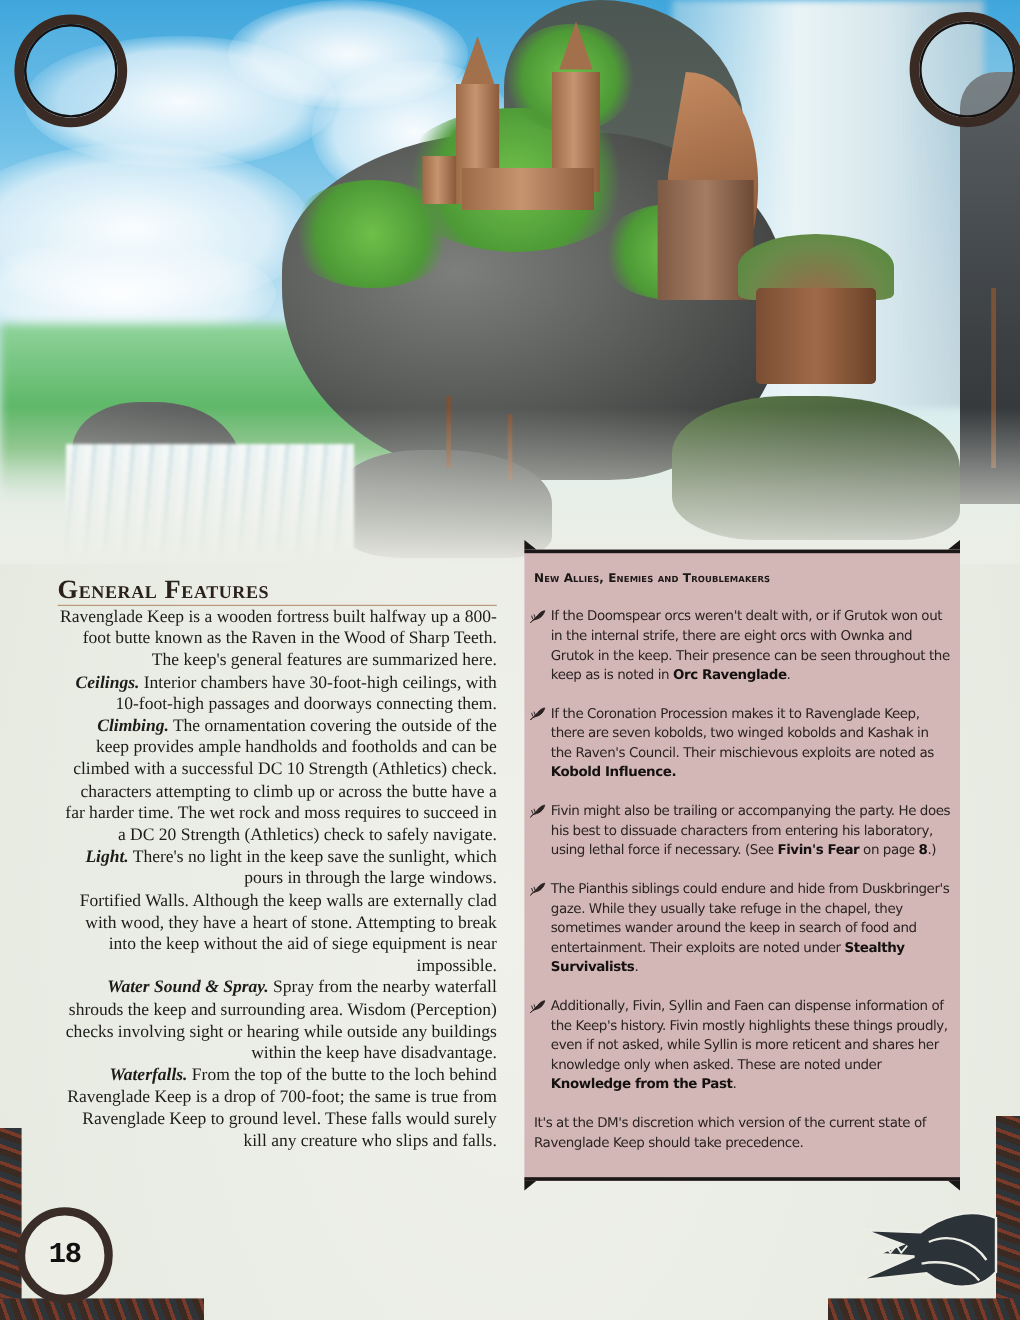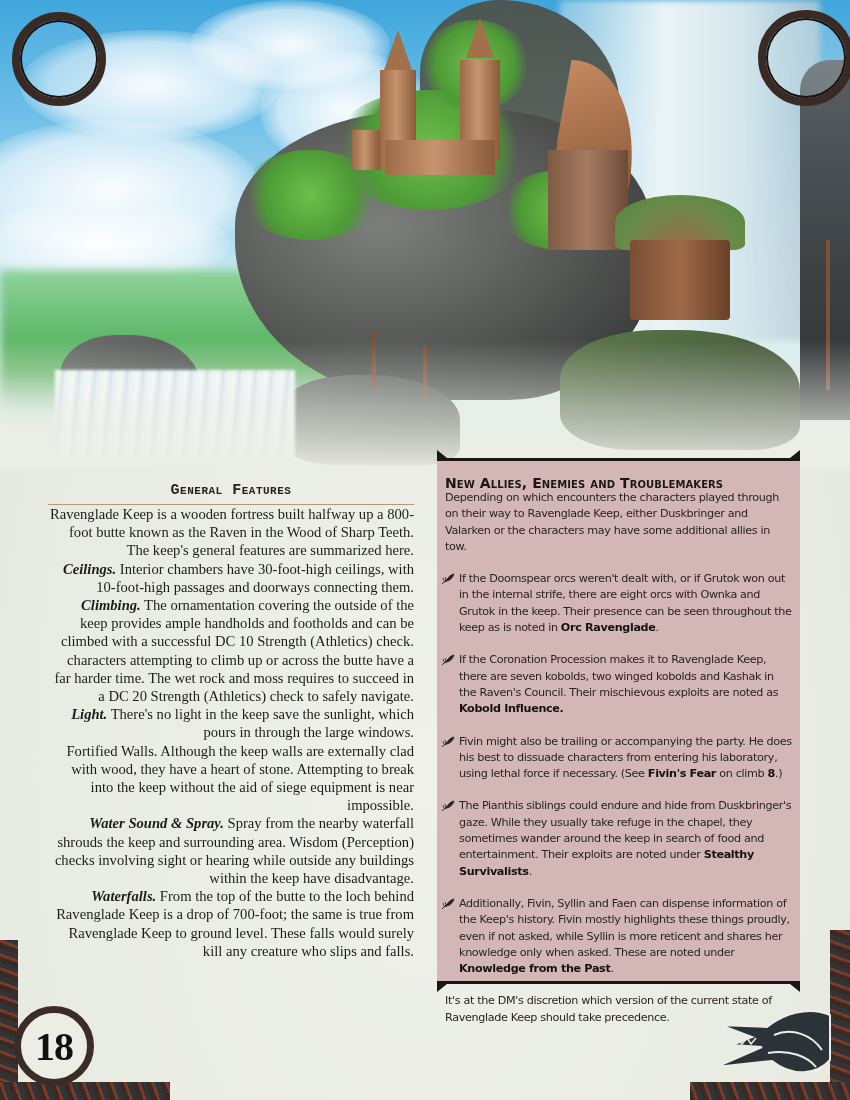--- a/index.html
+++ b/index.html
@@ -24,44 +24,44 @@
   .shrine-roof { position: absolute; left: 615px; top: 195px; width: 130px; height: 55px; background: radial-gradient(ellipse at 50% 100%, #9b6a4a 0%, #6a8a4a 60%, #4e8a3a 100%); border-radius: 50% 50% 10% 10%; }
   .rock { position: absolute; background: linear-gradient(160deg, #6b6e6c, #3a3d3c); border-radius: 40% 50% 20% 30%; }
   .water { position: absolute; left: 55px; top: 370px; width: 240px; height: 90px; background: repeating-linear-gradient(95deg, #f6fbfd 0 6px, #cfe3ea 6px 10px, #eef6f9 10px 16px); filter: blur(1.5px); }
   .mist { position: absolute; left: 0; top: 340px; width: 850px; height: 135px; background: linear-gradient(180deg, rgba(236,238,230,0) 0%, rgba(236,238,230,0.55) 50%, #eceee6 100%); }
   .staff { position: absolute; width: 4px; background: #7a5238; }
   .ring-tl { position: absolute; left: 12px; top: 12px; width: 78px; height: 78px; border-radius: 50%; border: 8px solid #3a2a24; box-shadow: 0 0 0 2px #151110 inset; background: rgba(120,190,230,0.25); }
   .ring-tr { position: absolute; left: 758px; top: 10px; width: 80px; height: 80px; border-radius: 50%; border: 8px solid #3a2a24; box-shadow: 0 0 0 2px #151110 inset; background: rgba(210,230,236,0.25); }
   .bl-bar-v { position: absolute; left: 0; top: 940px; width: 18px; height: 160px; background: repeating-linear-gradient(20deg, #3b2a22 0 5px, #7a3a2a 5px 8px, #2f3438 8px 13px); }
   .bl-bar-h { position: absolute; left: 0; top: 1082px; width: 170px; height: 18px; background: repeating-linear-gradient(70deg, #3b2a22 0 5px, #7a3a2a 5px 8px, #2f3438 8px 13px); }
   .bl-ring { position: absolute; left: 14px; top: 1006px; width: 80px; height: 80px; border-radius: 50%; border: 7px solid #3a2d28; background: #eceee6; box-sizing: border-box; }
-  .page-num { position: absolute; left: 14px; top: 1006px; width: 80px; height: 80px; display: flex; align-items: center; justify-content: center; font-family: Liberation Serif, serif; font-weight: bold; font-size: 40px; color: #121010; letter-spacing: -1px; }
+  .page-num { position: absolute; left: 14px; top: 1006px; width: 80px; height: 80px; display: flex; align-items: center; justify-content: center; font-family: Liberation Mono, monospace; font-weight: bold; font-size: 24px; color: #121010; letter-spacing: -1px; }
   .br-bar-v { position: absolute; right: 0; top: 930px; width: 20px; height: 170px; background: repeating-linear-gradient(20deg, #3b2a22 0 5px, #7a3a2a 5px 8px, #2f3438 8px 13px); }
   .br-bar-h { position: absolute; right: 0; top: 1082px; width: 160px; height: 18px; background: repeating-linear-gradient(70deg, #3b2a22 0 5px, #7a3a2a 5px 8px, #2f3438 8px 13px); }
   .dragon { position: absolute; left: 712px; top: 1005px; width: 120px; height: 80px; }
 
   
   .col-left { position: absolute; left: 48px; top: 478px; width: 366px; }
-  .section-title { font-family: Liberation Mono, monospace; font-size: 15px; font-variant: small-caps; letter-spacing: 0.5px; color: #2a211b; margin: 0; line-height: 26px; padding-bottom: 0; border-bottom: 1.5px solid #b89878; text-align: center; }
+  .section-title { font-family: Liberation Serif, serif; font-size: 22px; font-variant: small-caps; letter-spacing: 0.5px; color: #2a211b; margin: 0; line-height: 26px; padding-bottom: 0; border-bottom: 1.5px solid #b89878; }
   .body-text { font-family: "Liberation Serif", serif; font-size: 14.6px; line-height: 18.2px; color: #1e1c1a; margin: 0; }
   .body-text p { margin: 0; text-align: right; }
   .body-text p.indent { text-indent: 8px; }
   .body-text .lead { font-weight: bold; font-style: italic; }
 
   
   .sidebar { position: absolute; left: 437px; top: 458px; width: 363px; height: 526px; background: #d3b7b6; box-sizing: border-box; padding: 12px 8px 0 8px; }
   .sidebar .bar-top, .sidebar .bar-bottom { position: absolute; left: 0; width: 363px; height: 3px; background: #1a1716; }
   .sidebar .bar-top { top: 0; }
   .sidebar .bar-bottom { bottom: 0; }
   .tri { position: absolute; width: 0; height: 0; }
   .tri.tl { left: 0; top: -8px; border-left: 0 solid transparent; border-right: 10px solid transparent; border-bottom: 8px solid #1a1716; }
   .tri.tr { right: 0; top: -8px; border-left: 10px solid transparent; border-bottom: 8px solid #1a1716; }
   .tri.bl { left: 0; bottom: -8px; border-right: 10px solid transparent; border-top: 8px solid #1a1716; }
   .tri.br { right: 0; bottom: -8px; border-left: 10px solid transparent; border-top: 8px solid #1a1716; }
-  .sb-title { font-family: "DejaVu Sans", sans-serif; font-size: 14px; font-weight: bold; font-variant: small-caps; letter-spacing: 0.1px; color: #1b1716; margin: 6px 0 0 0; line-height: 14px; }
+  .sb-title { font-family: "DejaVu Sans", sans-serif; font-size: 10px; font-weight: bold; font-variant: small-caps; letter-spacing: 0.1px; color: #1b1716; margin: 6px 0 0 0; line-height: 14px; }
   .sb-text { font-family: "DejaVu Sans", sans-serif; font-size: 11.2px; line-height: 16.3px; color: #2a2322; letter-spacing: -0.35px; }
   .sb-text p { margin: 0; }
   .sb-list { list-style: none; margin: 16px 0 0 0; padding: 0; }
   .sb-list li { position: relative; padding-left: 14px; margin-bottom: 16px; }
   .sb-list .bullet { position: absolute; left: -4px; top: 2px; width: 14px; height: 12px; }
   .sb-text b { font-weight: bold; color: #151111; }
   .sb-footer { margin-top: 4px; }
 </style>
 </head>
 <body>
@@ -135,39 +135,38 @@
   <div class="sidebar">
     <div class="bar-top"></div>
     <div class="tri tl"></div>
     <div class="tri tr"></div>
     <div class="bar-bottom"></div>
     <div class="tri bl"></div>
     <div class="tri br"></div>
 
     <div class="sb-title">New Allies, Enemies and Troublemakers</div>
     <div class="sb-text">
-      <p>Depending on which encounters the characters played through on their way to Ravenglade Keep, either Duskbringer and Valarken or the characters may have some additional allies in tow.</p>
       <ul class="sb-list">
         <li>
           <svg class="bullet" viewBox="0 0 14 12">
               <path d="M1 11 C3 9 5 7 7 5 C9 2 12 1 13 1 C12 4 10 7 6 8 L3 9 Z M3 8 L2 5 M5 7 L4 4" fill="#2a2322" stroke="#2a2322" stroke-width="0.8"></path>
             </svg>
           <span>If the Doomspear orcs weren't dealt with, or if Grutok won out in the internal strife, there are eight orcs with Ownka and Grutok in the keep. Their presence can be seen throughout the keep as is noted in </span><b>Orc Ravenglade</b><span>.</span>
         </li>
         <li>
           <svg class="bullet" viewBox="0 0 14 12">
               <path d="M1 11 C3 9 5 7 7 5 C9 2 12 1 13 1 C12 4 10 7 6 8 L3 9 Z M3 8 L2 5 M5 7 L4 4" fill="#2a2322" stroke="#2a2322" stroke-width="0.8"></path>
             </svg>
           <span>If the Coronation Procession makes it to Ravenglade Keep, there are seven kobolds, two winged kobolds and Kashak in the Raven's Council. Their mischievous exploits are noted as </span><b>Kobold Influence.</b><span></span>
         </li>
         <li>
           <svg class="bullet" viewBox="0 0 14 12">
               <path d="M1 11 C3 9 5 7 7 5 C9 2 12 1 13 1 C12 4 10 7 6 8 L3 9 Z M3 8 L2 5 M5 7 L4 4" fill="#2a2322" stroke="#2a2322" stroke-width="0.8"></path>
             </svg>
-          <span>Fivin might also be trailing or accompanying the party. He does his best to dissuade characters from entering his laboratory, using lethal force if necessary. (See </span><b>Fivin's Fear</b><span> on climb </span><b>8</b><span>.)</span>
+          <span>Fivin might also be trailing or accompanying the party. He does his best to dissuade characters from entering his laboratory, using lethal force if necessary. (See </span><b>Fivin's Fear</b><span> on page </span><b>8</b><span>.)</span>
         </li>
         <li>
           <svg class="bullet" viewBox="0 0 14 12">
               <path d="M1 11 C3 9 5 7 7 5 C9 2 12 1 13 1 C12 4 10 7 6 8 L3 9 Z M3 8 L2 5 M5 7 L4 4" fill="#2a2322" stroke="#2a2322" stroke-width="0.8"></path>
             </svg>
           <span>The Pianthis siblings could endure and hide from Duskbringer's gaze. While they usually take refuge in the chapel, they sometimes wander around the keep in search of food and entertainment. Their exploits are noted under </span><b>Stealthy Survivalists</b><span>.</span>
         </li>
         <li>
           <svg class="bullet" viewBox="0 0 14 12">
               <path d="M1 11 C3 9 5 7 7 5 C9 2 12 1 13 1 C12 4 10 7 6 8 L3 9 Z M3 8 L2 5 M5 7 L4 4" fill="#2a2322" stroke="#2a2322" stroke-width="0.8"></path>

